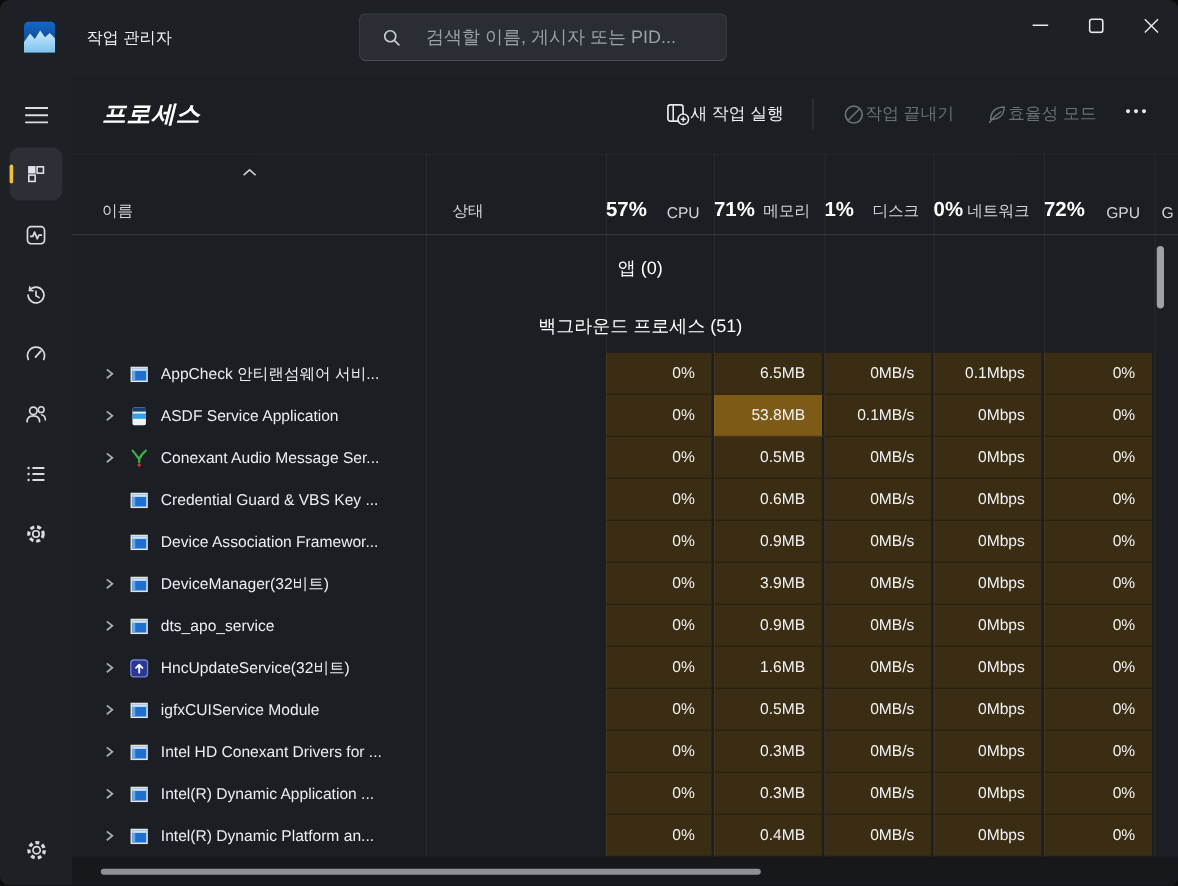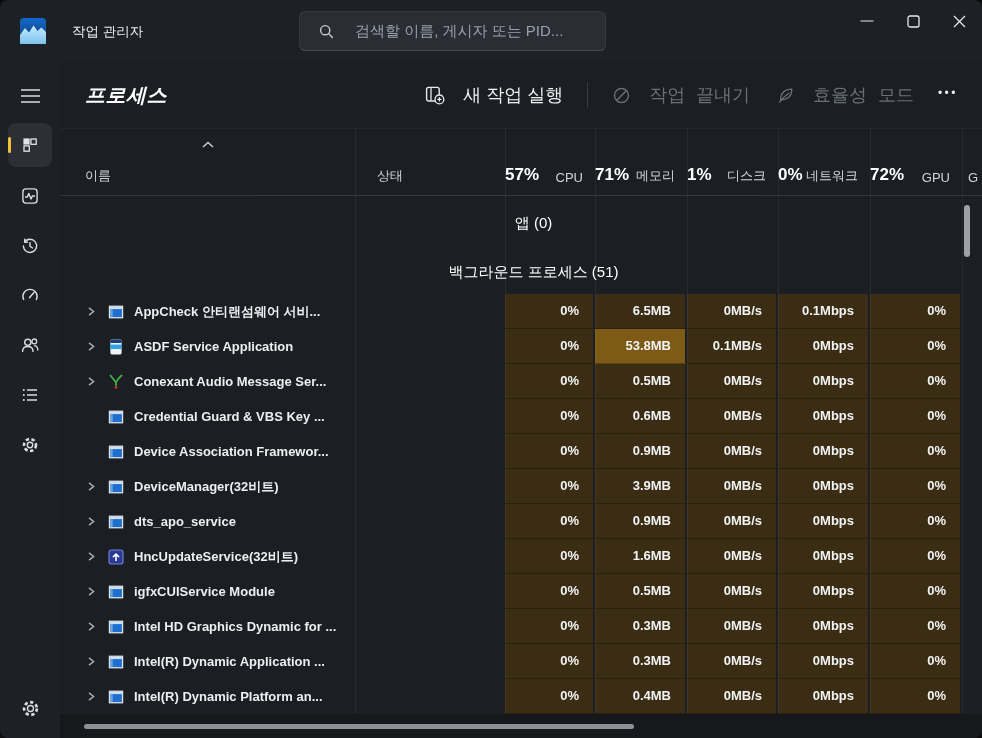--- a/index.html
+++ b/index.html
@@ -25,23 +25,23 @@
     border-radius:8px; display:flex; align-items:center; justify-content:center; padding:0; }
   .nav-btn.selected { background:#2c3036; }
   .nav-accent { position:absolute; left:0; top:14px; width:3px; height:16px; border-radius:2px; }
 
   
   .main { position:absolute; left:60px; top:62px; width:922px; height:676px; background:#1b1e22; }
   .page-header { position:relative; height:66px; }
   .h-title { position:absolute; left:25px; top:50%; transform:translateY(-50%);
     font-size:20px; font-weight:700; color:#fff; letter-spacing:0.5px;font-style:italic; }
   .actions { position:absolute; right:16px; top:0; height:100%; display:flex; align-items:center; gap:6px; }
-  .tb-btn { display:flex; align-items:center; gap:18px; font-size:18px; padding:8px 10px;
+  .tb-btn { display:flex; align-items:center; gap:0; font-size:14px; padding:8px 10px;
     border:none; border-radius:5px; background:transparent; color:#eef0f2; white-space:nowrap; }
-  .tb-btn.disabled { color:#6b7077;font-family:Liberation Mono, monospace; }
+  .tb-btn.disabled { color:#6b7077; }
   .tb-btn.disabled svg * { stroke:#6b7077 !important; }
   .vdiv { width:1px; height:26px; background:rgba(255,255,255,0.13); margin:0 8px; }
   .more-btn { font-size:12px; letter-spacing:2.5px; color:#e8eaec; border:none; background:transparent;
     padding:8px 8px 12px 8px; }
 
   
   .grid8 { display:grid; grid-template-columns:295px 150px 90px 92px 91px 92px 92px 1fr; }
   .thead { position:relative; height:68px; border-top:1px solid rgba(255,255,255,0.04);
     border-bottom:1px solid rgba(255,255,255,0.10); }
   .th { position:relative; }
@@ -53,21 +53,21 @@
   .th-val { font-size:17px; font-weight:700; color:#fff; }
   .th-stat .lab { font-size:13px; color:#d2d5d9; }
   .caret { position:absolute; left:50%; top:6px; transform:translateX(-50%); }
   .th-extra { overflow:hidden; }
   .th-extra .th-label { left:6px; }
 
   
   .group-row { display:flex; align-items:center; padding-left:25px; font-size:15px; color:#fff;justify-content:center; }
   .group-app { height:54px; }
   .group-bg { height:44px; }
-  .prow { height:35px;font-weight:bold; }
+  .prow { height:35px; }
   .name-cell { display:flex; align-items:center; padding-left:26px; overflow:hidden; white-space:nowrap; }
   .chev { width:14px; margin-right:8px; display:flex; align-items:center; flex:none; }
   .row-icon { position:relative; width:16px; height:16px; margin-right:10px; flex:none; }
   .row-icon > span { display:none; position:absolute; inset:0; }
   .row-icon.icon-app-window .i-app-window,
   .row-icon.icon-document  .i-document,
   .row-icon.icon-conexant  .i-conexant,
   .row-icon.icon-updater   .i-updater { display:block; }
   .row-name { font-size:13px; color:#eceef0; overflow:hidden; }
   .val { text-align:right; padding-right:14px; font-size:13px; color:#f2f3f4; line-height:34px; }
@@ -585,21 +585,21 @@
         <span class="i-app-window">
           <svg width="16" height="16" viewBox="0 0 16 16">
             <rect x="0.8" y="1.6" width="14.4" height="12.8" fill="#dfe3e7"></rect>
             <rect x="2.1" y="2.9" width="11.8" height="10.2" fill="#1f6fd0"></rect>
             <rect x="2.1" y="2.9" width="11.8" height="2.2" fill="#cfe0f0"></rect>
             <rect x="2.1" y="5.1" width="2.6" height="8" fill="#6ba7e0"></rect>
           </svg>
         </span>
 
       </span>
-      <span class="row-name">Intel HD Graphics Dynamic for ...</span>
+      <span class="row-name">Intel HD Conexant Drivers for ...</span>
     </div>
     <div class="status-cell"></div>
     <div class="val heat">0%</div>
     <div class="val heat">0.3MB</div>
     <div class="val heat">0MB/s</div>
     <div class="val heat">0Mbps</div>
     <div class="val heat">0%</div>
     <div></div>
   </div>
 

